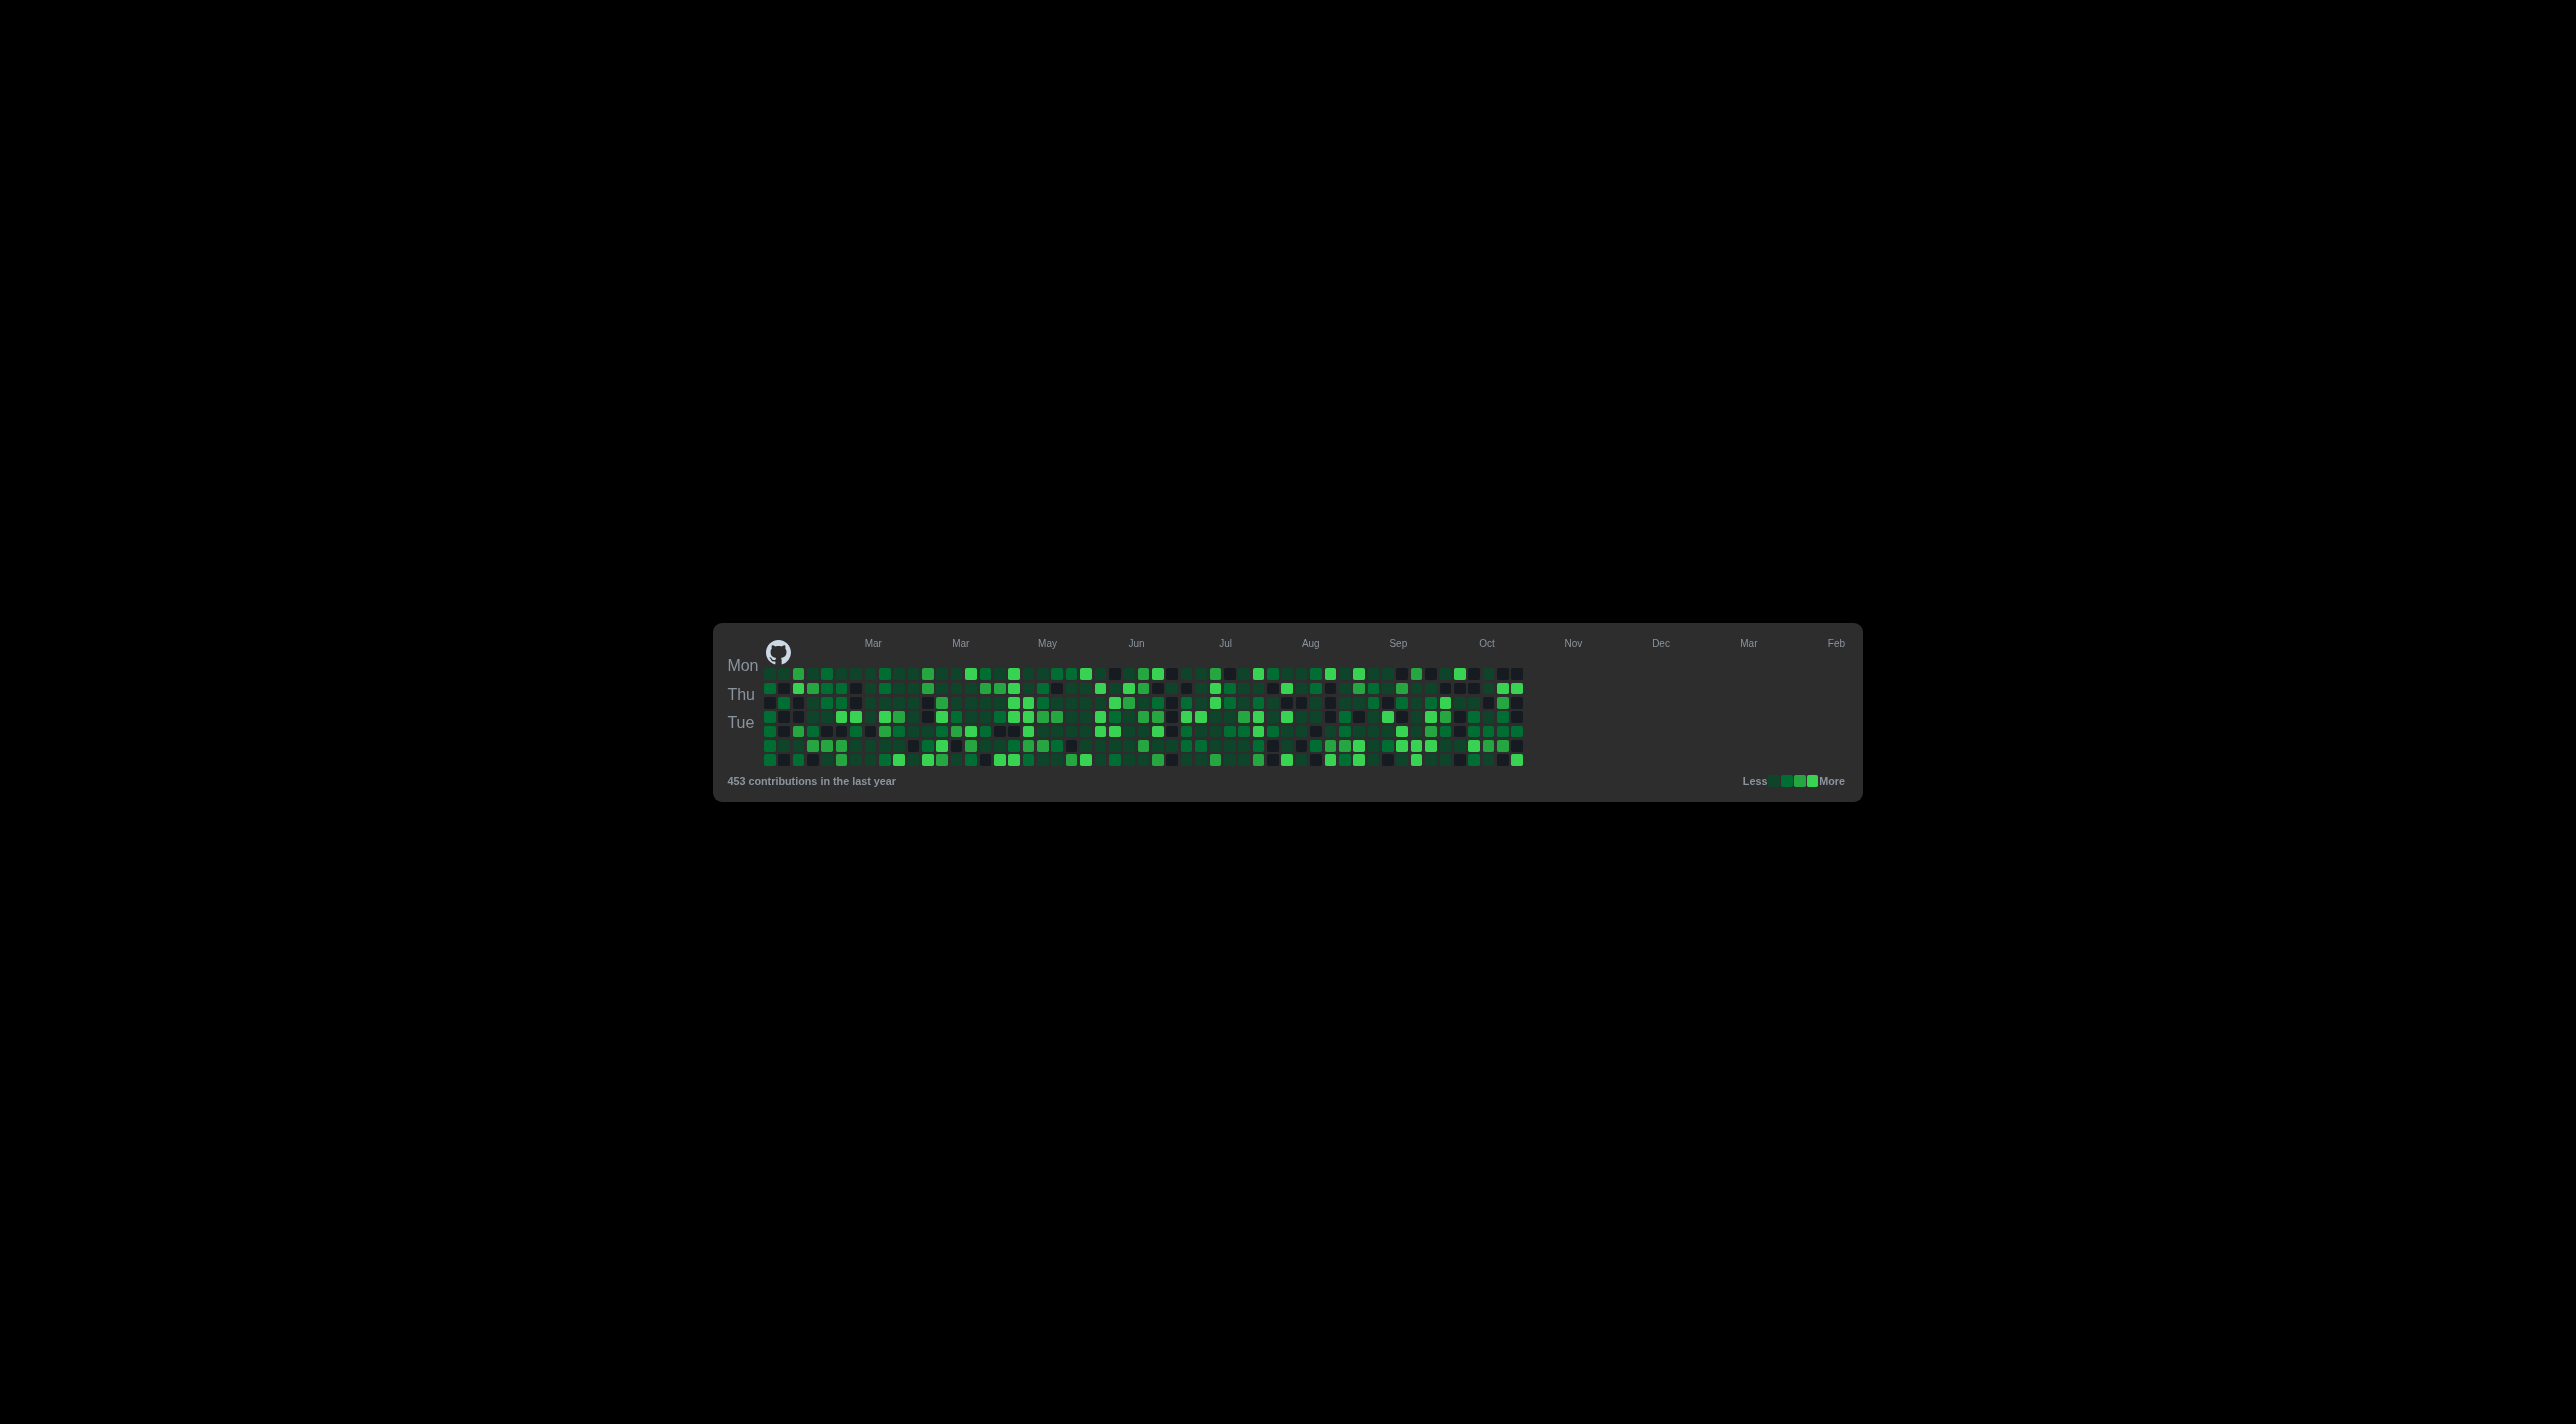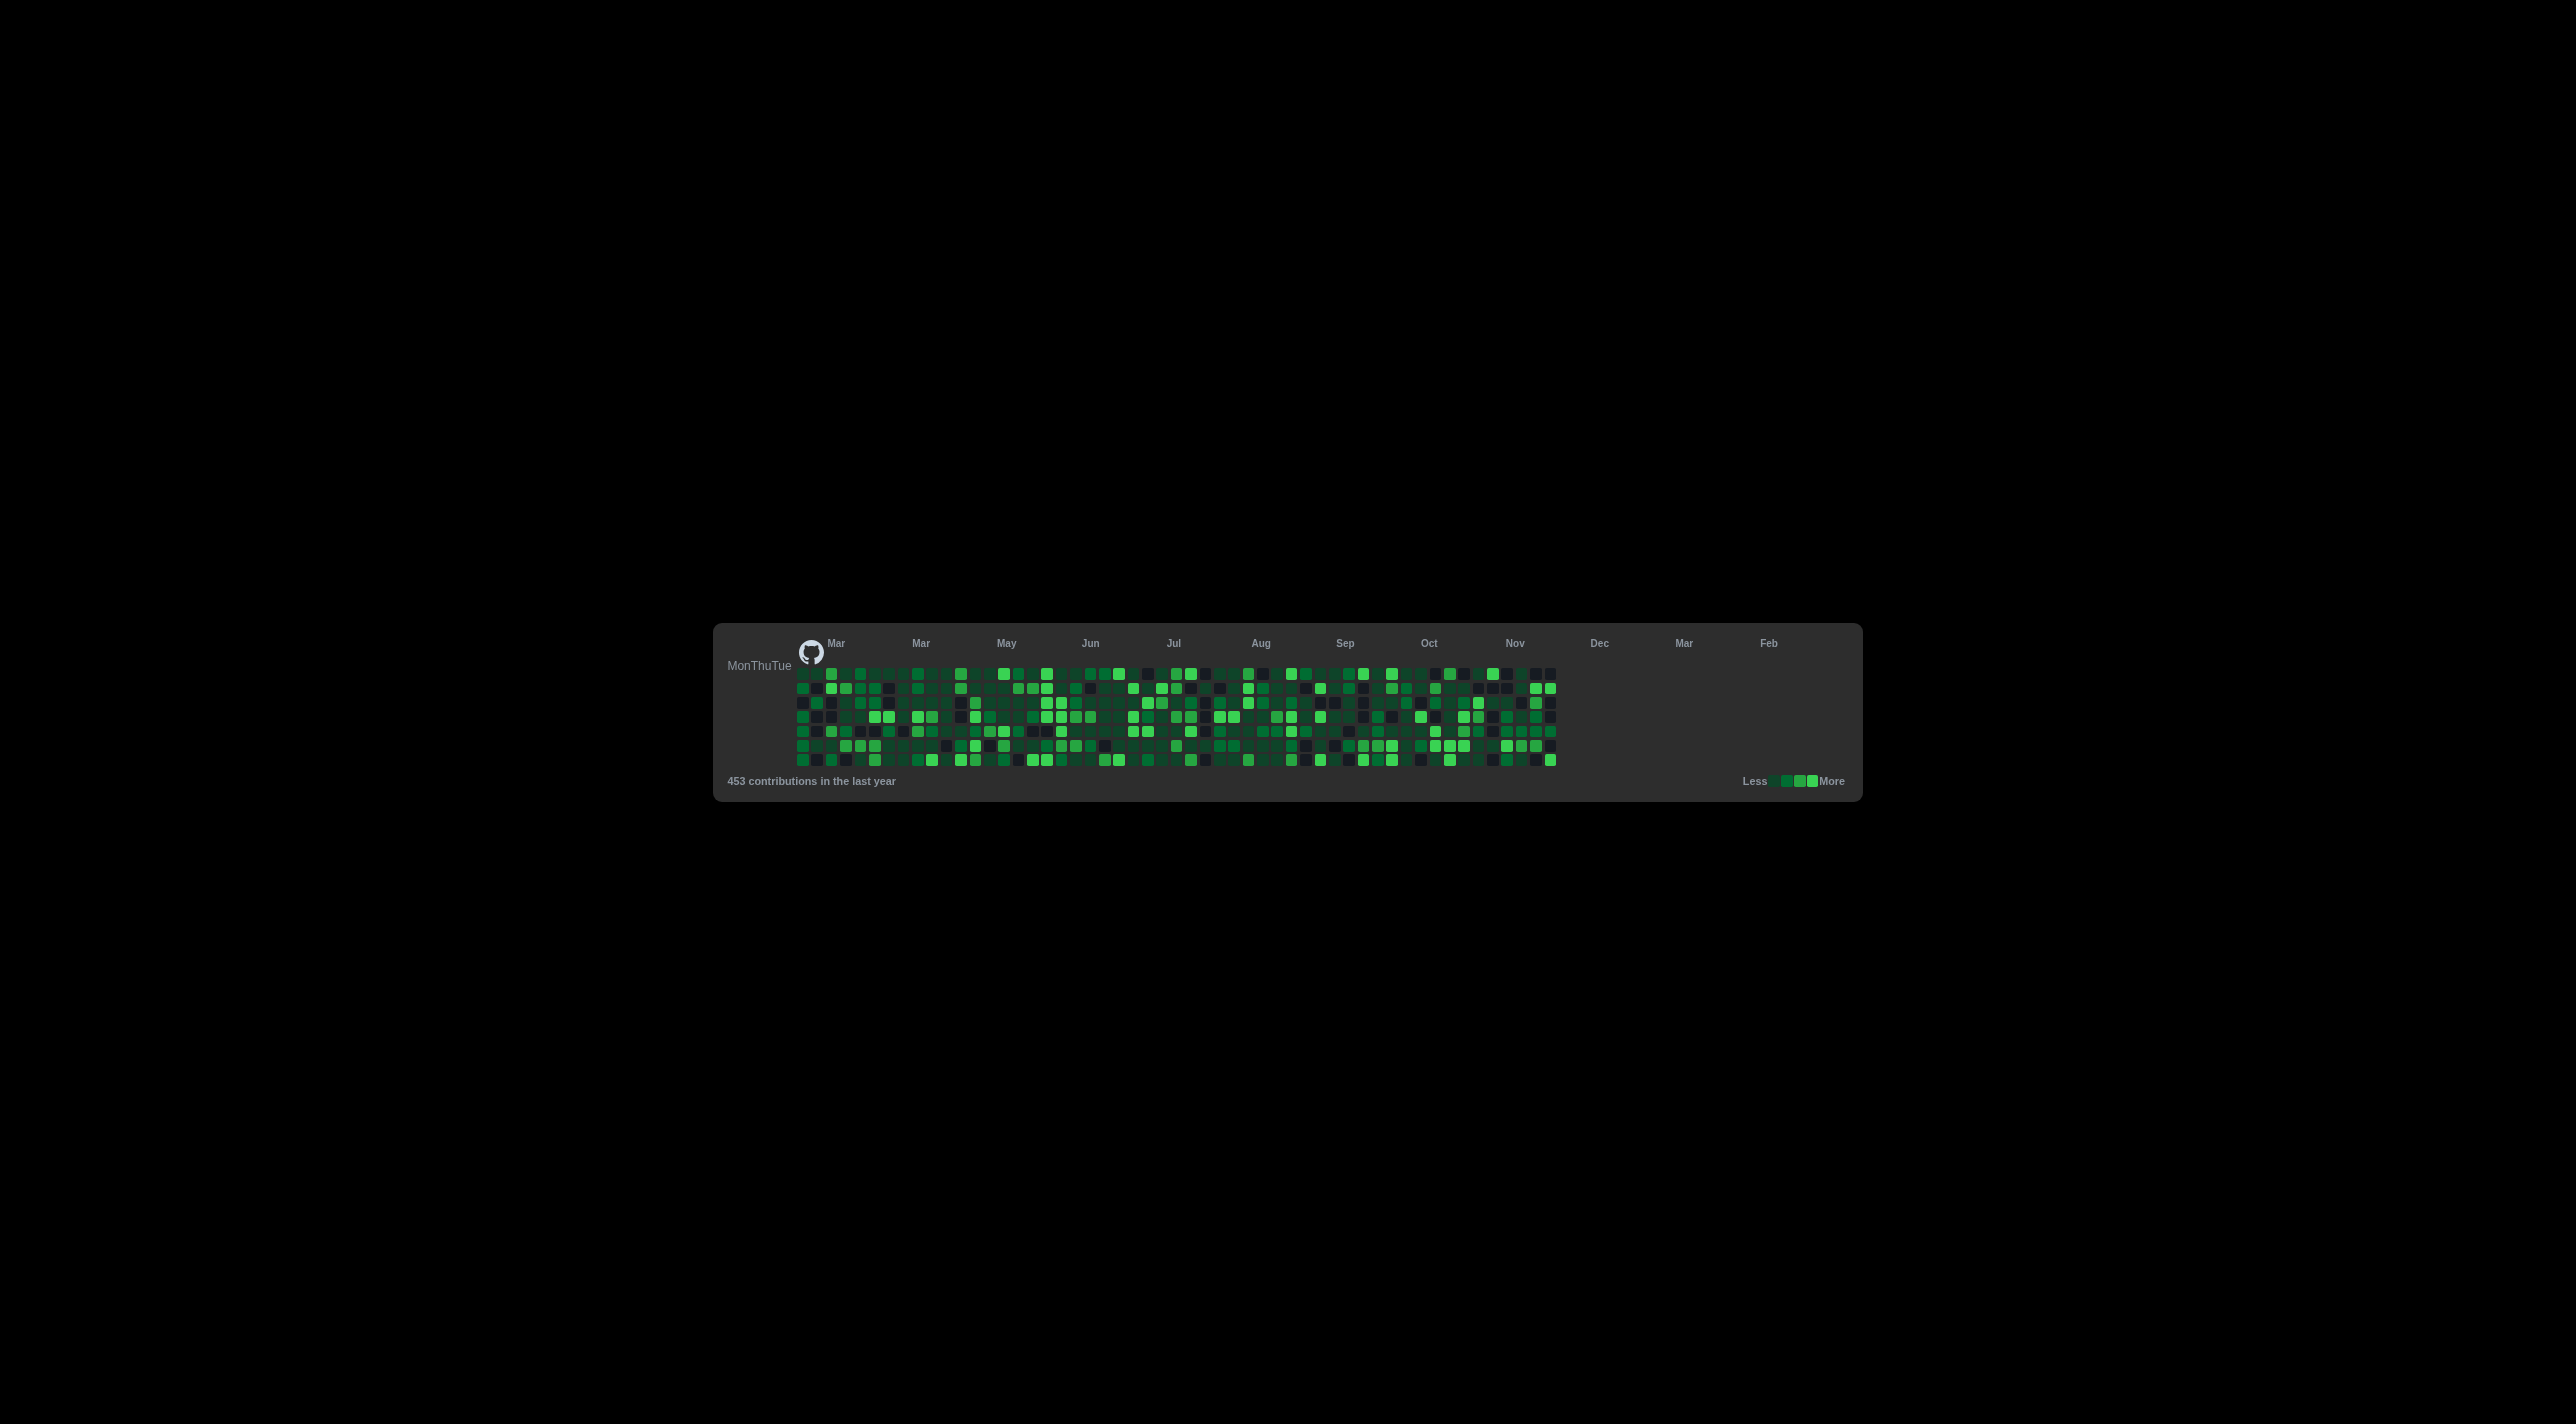--- a/index.html
+++ b/index.html
@@ -25,26 +25,26 @@
       flex-shrink: 0;
       margin-top: 1.8px;
     }
     .graph-area {
       display: flex;
       flex-direction: row;
       gap: 0;
     }
     .day-labels {
       display: flex;
-      flex-direction: row;
+      flex-direction: column;
       justify-content: space-between;
       padding-top: 20px;
       padding-bottom: 1.8px;
       margin-right: 5.4px;
-      font-size: 12px;
+      font-size: 16px;
       color: #8b949e;
       height: 121px;
     }
     .day-label {
       height: 16px;
       line-height: 16px;
     }
     .grid-container {
       flex: 1;
       display: flex;
@@ -52,22 +52,21 @@
     }
     .month-labels {
       display: flex;
       font-size: 10px;
       color: #8b949e;
       margin-bottom: 3.6px;
       padding-left: 1.8px;
     }
     .month-label {
       flex: 1;
-      text-align: left;
-      font-weight: bold;
+      text-align: right;
     }
     .weeks-grid {
       display: flex;
       gap: 2.7px;
     }
     .week-col {
       display: flex;
       flex-direction: column;
       gap: 2.7px;
     }

